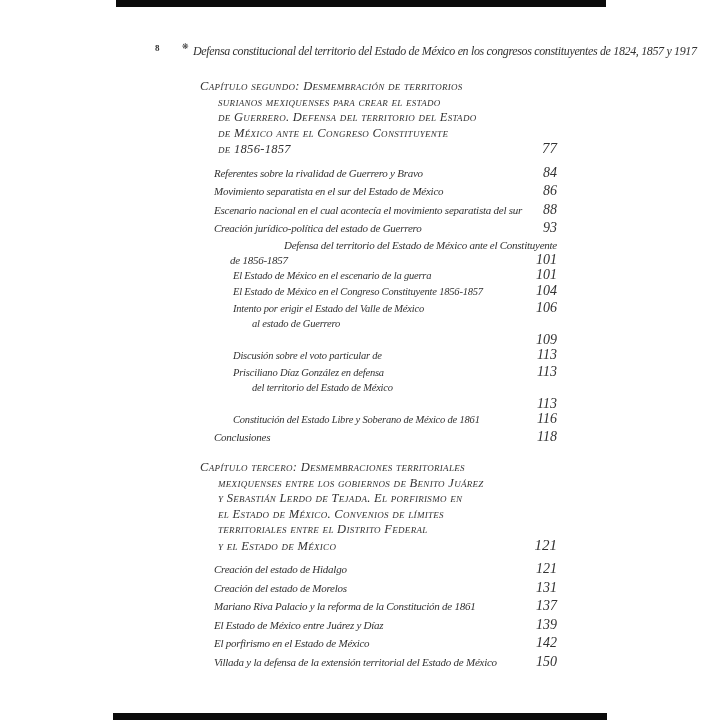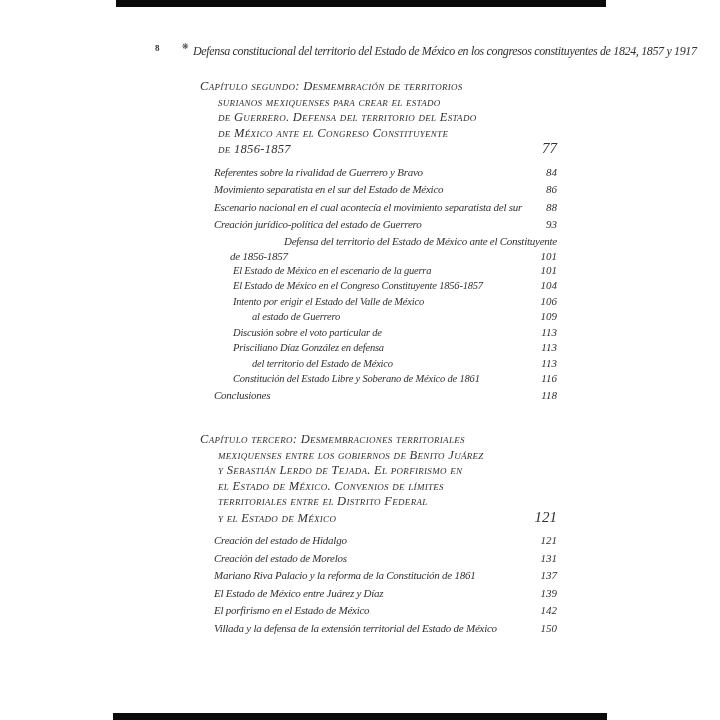--- a/index.html
+++ b/index.html
@@ -17,39 +17,39 @@
   .scan-edge{position:absolute;background:var(--edge);}
   .scan-edge.top{left:116px;top:0;width:490px;height:7px;}
   .scan-edge.bottom{left:113px;top:713px;width:494px;height:7px;}
 
   .running-header{position:absolute;left:155px;top:42px;width:440px;height:14px;white-space:nowrap;}
   .folio{position:absolute;left:0;top:1px;font-size:9px;font-weight:600;}
   .ornament{position:absolute;left:27px;top:0;font-size:8px;font-family:"DejaVu Sans",sans-serif;color:#3a3a3a;}
   .head-text{position:absolute;left:38px;top:2px;font-style:italic;font-size:12px;letter-spacing:-0.35px;}
 
   .toc{position:absolute;left:200px;top:79px;width:357px;font-style:italic;}
-  .section + .section{margin-top:28px;}
+  .section + .section{margin-top:14px;}
   .entries{margin-top:6px;}
   .row{display:flex;align-items:baseline;}
   .row .t{flex:0 1 auto;}
-  .row .pg{margin-left:auto;padding-left:8px;font-size:11px;letter-spacing:0;}
+  .row .pg{margin-left:auto;padding-left:8px;font-size:14px;letter-spacing:0;}
 
   .h{font-variant:small-caps;font-size:12.5px;line-height:15.5px;letter-spacing:.3px;}
   .h.cont .t{padding-left:18px;}
   .h .pg{font-size:15px;}
 
   .e1{font-size:11px;line-height:17.5px;letter-spacing:-0.25px;justify-content:flex-end;}
   .e1 .t{padding-left:14px;}
   .e1.np{line-height:15px;}
   .e1.cont{line-height:14px;}
   .e1.cont .t{padding-left:30px;}
   .e2{font-size:10.5px;line-height:15.5px;letter-spacing:-0.2px;}
   .e2 .t{padding-left:33px;}
   .e2.np{line-height:15.5px;}
-  .e3{font-size:10.5px;line-height:15.5px;letter-spacing:-0.2px;}
+  .e3{font-size:10.5px;line-height:15.5px;letter-spacing:-0.2px;flex-direction:column;}
   .e3 .t{padding-left:52px;}
 </style>
 </head>
 <body>
 
 <div class="scan-edge top"></div>
 <div class="scan-edge bottom"></div>
 
 <div class="running-header">
   <span class="folio">8</span>

